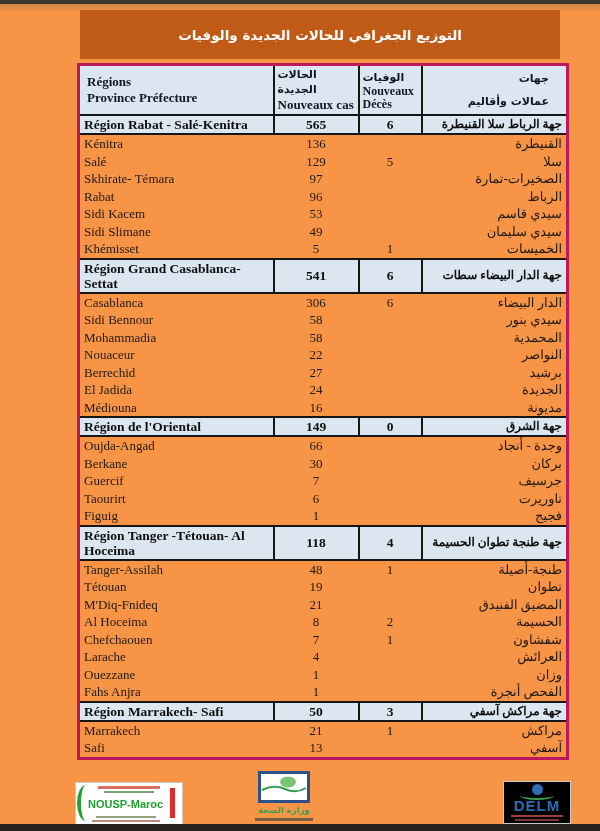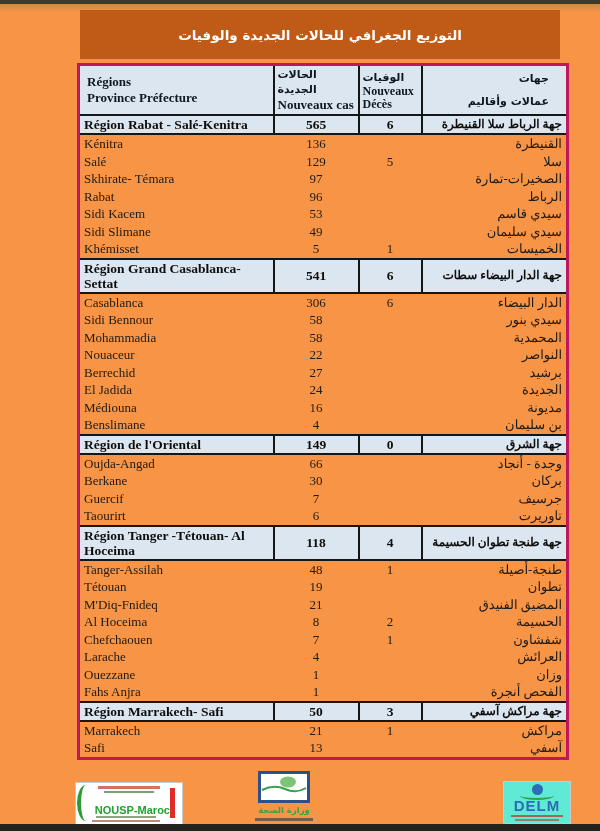--- a/index.html
+++ b/index.html
@@ -48,35 +48,35 @@
 
   
   .nousp {
     position:absolute; left:75px; top:782px; width:106px; height:43px;
     background:#ffffff; border:1px solid #c9c9c9; overflow:hidden;
   }
   .nousp .tiny-top { position:absolute; left:22px; top:3px; width:62px; height:3px; background:#d24a3a; opacity:.8; }
   .nousp .tiny-top2 { position:absolute; left:28px; top:8px; width:50px; height:2px; background:#3d7a3d; opacity:.7; }
   .nousp .curve { position:absolute; left:1px; top:2px; width:14px; height:36px;
     border-left:4px solid #2e9a36; border-radius:50% 0 0 50%/50% 0 0 50%; }
-  .nousp .label { position:absolute; left:12px; top:21px; width:82px; text-align:right;
+  .nousp .label { position:absolute; left:12px; top:15px; width:82px; text-align:left;
     font-family:"Liberation Sans", sans-serif; font-weight:bold; font-size:11px; color:#1fa12e; }
   .nousp .redbar { position:absolute; right:7px; top:5px; width:5px; height:30px; background:#e02b2b; }
   .nousp .tiny-bot1 { position:absolute; left:20px; bottom:8px; width:60px; height:2px; background:#7a8a5a; opacity:.8; }
   .nousp .tiny-bot2 { position:absolute; left:16px; bottom:4px; width:68px; height:2px; background:#9a5a4a; opacity:.7; }
 
   .moh { position:absolute; left:240px; top:771px; width:88px; text-align:center; }
   .moh .square { width:46px; height:26px; border:3px solid #2d4f8a; background:#fff; margin:0 auto; position:relative; }
   .moh .square svg { display:block; }
   .moh .ar { font-family:"DejaVu Sans", sans-serif; font-weight:bold; font-size:8.5px; color:#3a9e4d; line-height:11px; margin-top:2px; direction:rtl; }
   .moh .tif { width:58px; height:3px; background:#4a4a44; opacity:.75; margin:2px auto 0; }
   .moh .fr { font-family:"Liberation Sans", sans-serif; font-size:6px; color:#33322e; line-height:8px; margin-top:1px; }
 
   .delm { position:absolute; left:503px; top:781px; width:66px; height:41px;
-    background:#5eead4; border:1px solid #c9c9c9; text-align:center; overflow:hidden; }
+    background:#000000; border:1px solid #c9c9c9; text-align:center; overflow:hidden; }
   .delm .dot { width:11px; height:11px; border-radius:50%; background:#2d6db5; margin:2px auto 0; }
   .delm .arc { width:34px; height:7px; border-bottom:2px solid #3a9e4d; border-radius:0 0 50% 50%; margin:-4px auto 0; }
   .delm .label { font-family:"Liberation Sans", sans-serif; font-weight:bold; font-size:15px;
     letter-spacing:1px; color:#2d6db5; line-height:15px; margin-top:-2px; }
   .delm .tiny1 { width:52px; height:2px; background:#b05040; margin:2px auto 0; opacity:.85; }
   .delm .tiny2 { width:44px; height:2px; background:#b05040; margin:2px auto 0; opacity:.7; }
 </style>
 </head>
 <body>
 
@@ -208,26 +208,20 @@
           <td class="c2">24</td>
           <td class="c3"></td>
           <td class="c4">الجديدة</td>
         </tr>
         <tr class="data-row">
           <td class="c1">Médiouna</td>
           <td class="c2">16</td>
           <td class="c3"></td>
           <td class="c4">مديونة</td>
         </tr>
-        <tr class="data-row">
-          <td class="c1">Benslimane</td>
-          <td class="c2">4</td>
-          <td class="c3"></td>
-          <td class="c4">بن سليمان</td>
-        </tr>
         <tr class="region-row">
           <td class="c1">Région de l'Oriental</td>
           <td class="c2">149</td>
           <td class="c3">0</td>
           <td class="c4">جهة الشرق</td>
         </tr>
         <tr class="data-row">
           <td class="c1">Oujda-Angad</td>
           <td class="c2">66</td>
           <td class="c3"></td>
@@ -243,20 +237,26 @@
           <td class="c1">Guercif</td>
           <td class="c2">7</td>
           <td class="c3"></td>
           <td class="c4">جرسيف</td>
         </tr>
         <tr class="data-row">
           <td class="c1">Taourirt</td>
           <td class="c2">6</td>
           <td class="c3"></td>
           <td class="c4">تاوريرت</td>
+        </tr>
+        <tr class="data-row">
+          <td class="c1">Figuig</td>
+          <td class="c2">1</td>
+          <td class="c3"></td>
+          <td class="c4">فجيج</td>
         </tr>
         <tr class="region-row">
           <td class="c1">Région Tanger -Tétouan- Al Hoceima</td>
           <td class="c2">118</td>
           <td class="c3">4</td>
           <td class="c4">جهة طنجة تطوان الحسيمة</td>
         </tr>
         <tr class="data-row">
           <td class="c1">Tanger-Assilah</td>
           <td class="c2">48</td>

